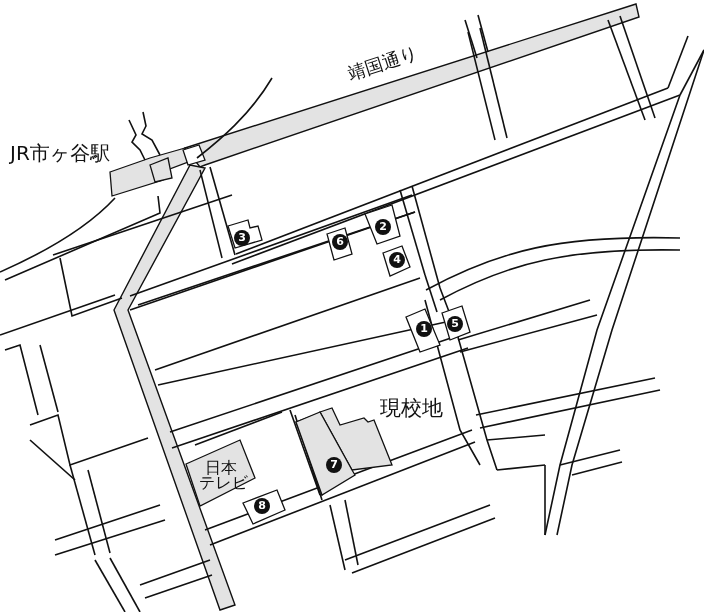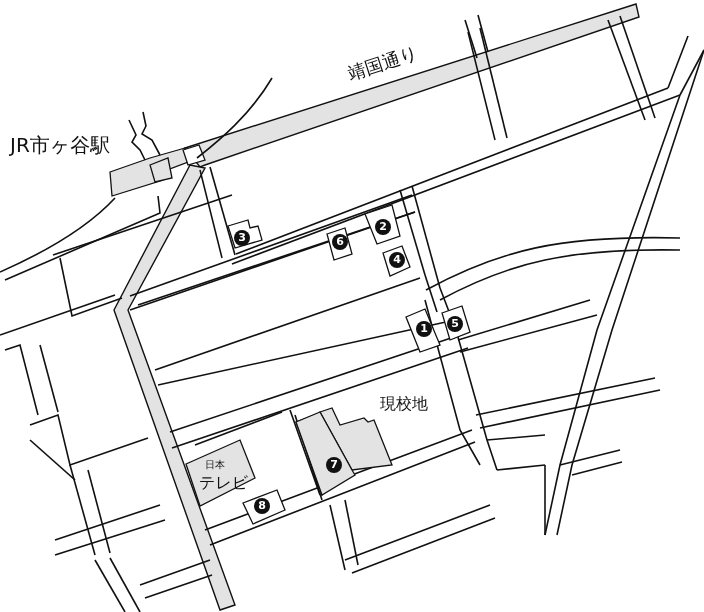--- a/index.html
+++ b/index.html
@@ -117,24 +117,24 @@
   <polygon class="bldg" points="406,317 425,309 440,345 420,352"></polygon>
   <polygon class="bldg" points="442,313 462,306 470,332 450,340"></polygon>
   <polygon class="bldg-gray" points="186,464 240,440 255,478 200,506"></polygon>
   <polygon class="bldg" points="243,503 277,490 285,510 253,524"></polygon>
 
   <polygon class="bldg-gray" points="296,422 322,412 330,442 348,437 353,460 358,462 352,470 330,485 322,495"></polygon>
   <polygon class="bldg-gray" points="320,412 332,408 340,425 364,418 368,422 374,420 392,465 352,470"></polygon>
   <polygon class="bldg-gray" points="296,422 320,412 352,470 355,475 322,495"></polygon>
 </svg>
 
-<div class="lbl" style="left:10px;top:132px;font-size:20px;">JR市ヶ谷駅</div>
+<div class="lbl" style="left:10px;top:140px;font-size:20px;">JR市ヶ谷駅</div>
 <div class="lbl" style="left:352px;top:62px;font-size:18px;transform:rotate(-18deg);transform-origin:left bottom;">靖国通り</div>
-<div class="lbl" style="left:380px;top:394px;font-size:16px;">現校地</div>
-<div class="lbl" style="left:205px;top:458px;font-size:10px;">日本</div>
+<div class="lbl" style="left:380px;top:394px;font-size:21px;">現校地</div>
+<div class="lbl" style="left:205px;top:458px;font-size:16px;">日本</div>
 <div class="lbl" style="left:199px;top:473px;font-size:16px;">テレビ</div>
 
 <div class="marker" style="left:416px;top:321px;">1</div>
 <div class="marker" style="left:375px;top:219px;">2</div>
 <div class="marker" style="left:234px;top:230px;">3</div>
 <div class="marker" style="left:389px;top:252px;">4</div>
 <div class="marker" style="left:447px;top:316px;">5</div>
 <div class="marker" style="left:332px;top:234px;">6</div>
 <div class="marker" style="left:326px;top:457px;">7</div>
 <div class="marker" style="left:254px;top:498px;">8</div>

